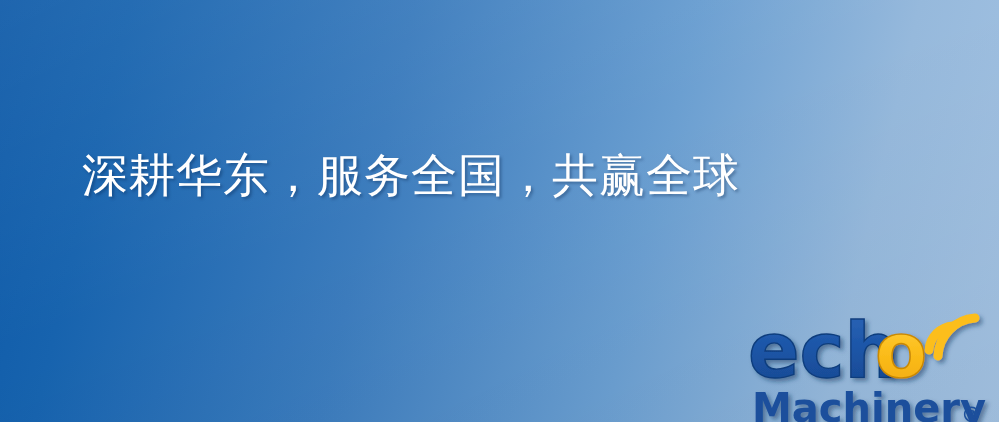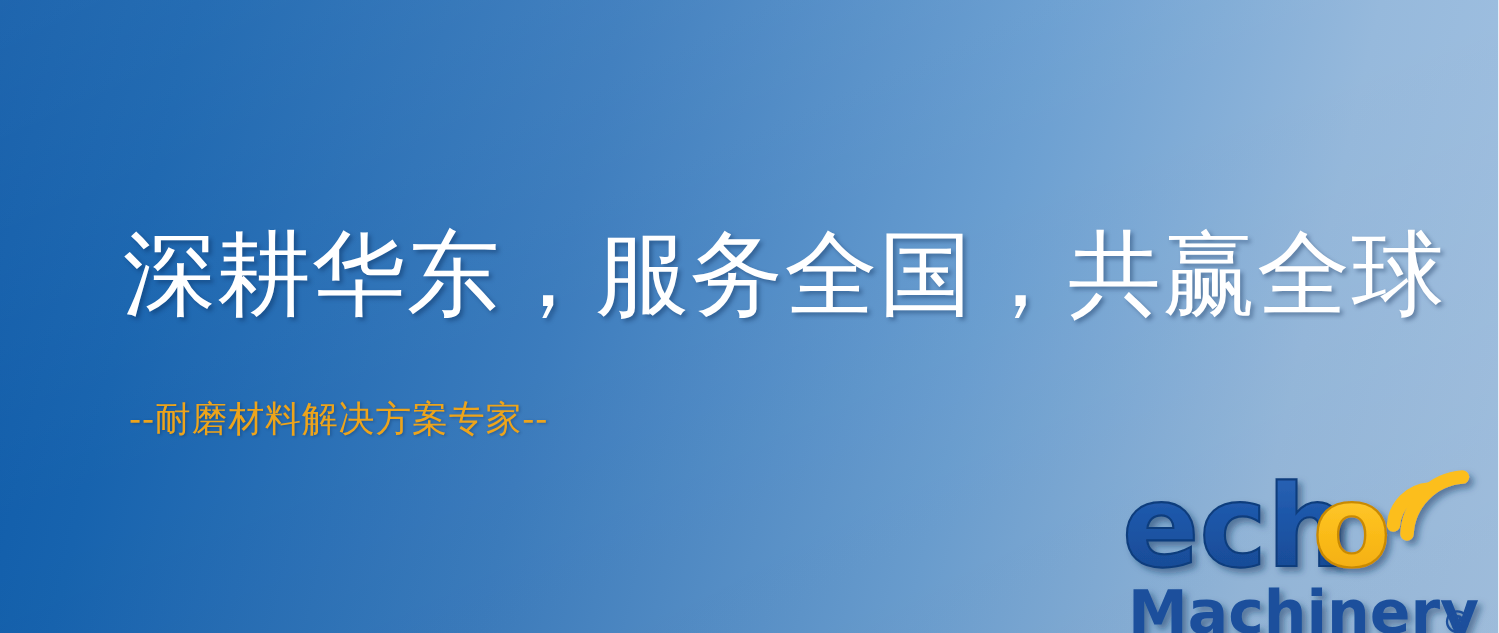--- a/index.html
+++ b/index.html
@@ -26,21 +26,21 @@
     inset: 0;
     background: linear-gradient(160deg, rgba(255,255,255,0.07) 0%, rgba(255,255,255,0.0) 45%, rgba(0,0,0,0.035) 100%);
     pointer-events: none;
   }
 
   .headline {
     position: absolute;
     left: 82px;
     top: 152px;
     font-family: "DejaVu Serif", "Liberation Serif", serif;
-    font-size: 62px;
+    font-size: 46px;
     line-height: 1;
     color: #ffffff;
     white-space: nowrap;
     letter-spacing: 1px;
     text-shadow: 2px 2px 3px rgba(0, 30, 70, 0.35);
     z-index: 3;
     text-align: right;
   }
 
   .subtitle {
@@ -73,21 +73,20 @@
     overflow: visible;
   }
 </style>
 </head>
 <body>
 
 <div id="banner">
 
   <div class="headline">深耕华东，服务全国，共赢全球</div>
 
-  <div class="subtitle">--耐磨材料解决方案专家--</div>
 
   <div class="logo">
     <svg viewBox="0 0 248 122" xmlns="http://www.w3.org/2000/svg">
       <defs>
         <linearGradient id="blueGrad" x1="0" y1="0" x2="0" y2="1">
           <stop offset="0%" stop-color="#2f66b8"></stop>
           <stop offset="45%" stop-color="#1c56a8"></stop>
           <stop offset="100%" stop-color="#17478f"></stop>
         </linearGradient>
         <linearGradient id="yellowGrad" x1="0" y1="0" x2="0" y2="1">

